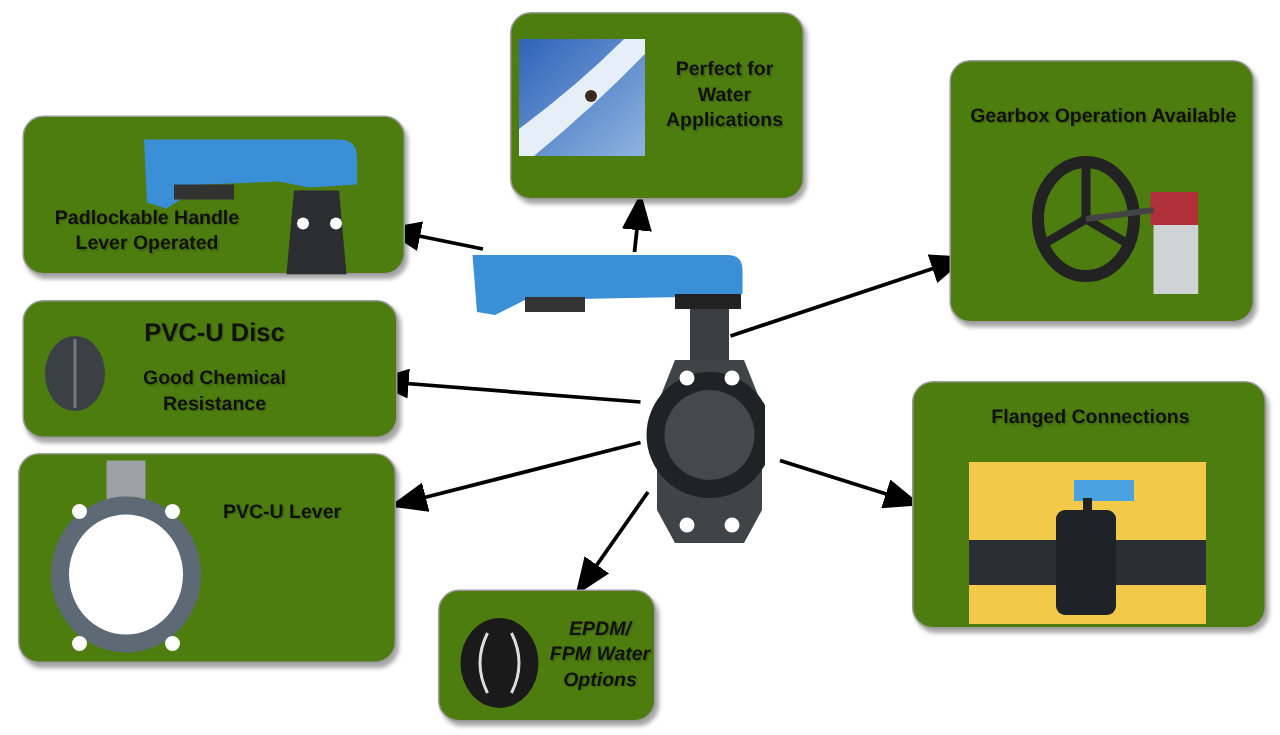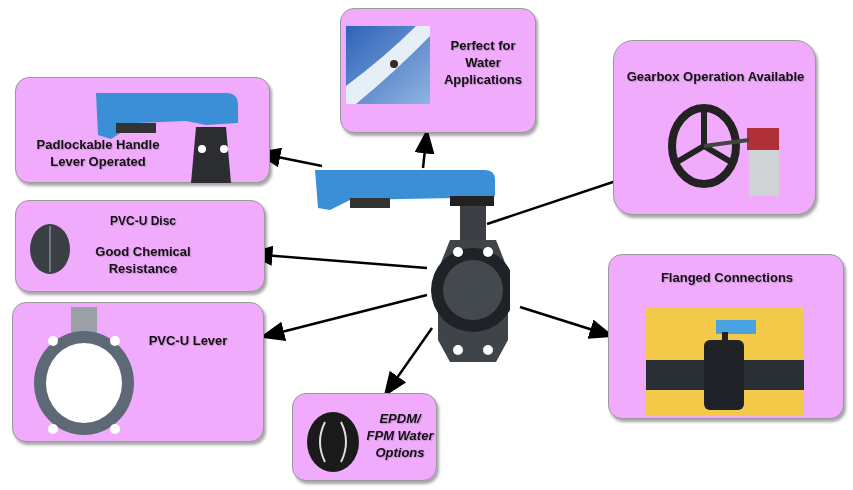--- a/index.html
+++ b/index.html
@@ -1,17 +1,17 @@
 <!DOCTYPE html>
 <html><head>
 <meta charset="utf-8">
 <style>
   html, body { margin:0; padding:0; background:#ffffff; }
   body { width:853px; height:490px; position:relative; overflow:hidden; font-family:"Liberation Sans", sans-serif; }
-  .box { position:absolute; background:#f0abfc; border:1px solid #9a9a9a; border-radius:14px;
+  .box { position:absolute; background:#4d7c0f; border:1px solid #9a9a9a; border-radius:14px;
          box-shadow:2px 3px 3px rgba(0,0,0,0.35); box-sizing:border-box; }
   .lbl { position:absolute; font-weight:bold; color:#111; text-align:center; font-size:13px; line-height:17px;
          text-shadow:1px 1px 1px rgba(0,0,0,0.18); }
   svg.arrows { position:absolute; left:0; top:0; }
 </style>
 </head>
 <body>
 
 <svg class="arrows" width="853" height="490">
   <defs>
@@ -54,39 +54,39 @@
     <path d="M0,60 Q40,30 70,0 L84,0 L84,10 Q50,45 10,78 L0,78 Z" fill="#e6eef8"></path>
     <circle cx="48" cy="38" r="4" fill="#3a2a20"></circle>
   </svg>
   <div class="lbl" style="left:92px;top:28px;width:100px;">
     <div>Perfect for</div>
     <div>Water</div>
     <div>Applications</div>
   </div>
 </div>
 
-<div class="box" style="left:613px;top:40px;width:203px;height:175px;border-radius:20px;">
+<div class="box" style="left:633px;top:40px;width:203px;height:175px;">
   <div class="lbl" style="left:0;top:27px;width:203px;">Gearbox Operation Available</div>
   <svg style="position:absolute;left:45px;top:55px;" width="120" height="100">
     <rect x="88" y="32" width="32" height="22" fill="#b0303a"></rect>
     <rect x="90" y="54" width="30" height="46" fill="#cfd3d6"></rect>
     <ellipse cx="45" cy="50" rx="32" ry="38" fill="none" stroke="#222" stroke-width="8"></ellipse>
     <line x1="45" y1="50" x2="45" y2="14" stroke="#222" stroke-width="6"></line>
     <line x1="45" y1="50" x2="18" y2="66" stroke="#222" stroke-width="6"></line>
     <line x1="45" y1="50" x2="72" y2="66" stroke="#222" stroke-width="6"></line>
     <line x1="45" y1="50" x2="90" y2="44" stroke="#444" stroke-width="4"></line>
   </svg>
 </div>
 
 <div class="box" style="left:15px;top:200px;width:250px;height:92px;">
   <svg style="position:absolute;left:12px;top:22px;" width="45" height="52">
     <ellipse cx="22" cy="26" rx="20" ry="25" fill="#3a4044"></ellipse>
     <line x1="22" y1="3" x2="22" y2="49" stroke="#778" stroke-width="2"></line>
   </svg>
-  <div class="lbl" style="left:72px;top:12px;width:110px;font-size:12px;">PVC-U Disc</div>
+  <div class="lbl" style="left:72px;top:12px;width:110px;font-size:17px;">PVC-U Disc</div>
   <div class="lbl" style="left:72px;top:42px;width:110px;">
     <div>Good Chemical</div>
     <div>Resistance</div>
   </div>
 </div>
 
 <div class="box" style="left:12px;top:302px;width:252px;height:140px;">
   <svg style="position:absolute;left:18px;top:0px;" width="110" height="138">
     <rect x="40" y="4" width="26" height="26" fill="#9aa0a6"></rect>
     <ellipse cx="53" cy="80" rx="50" ry="52" fill="#5d6a75"></ellipse>

